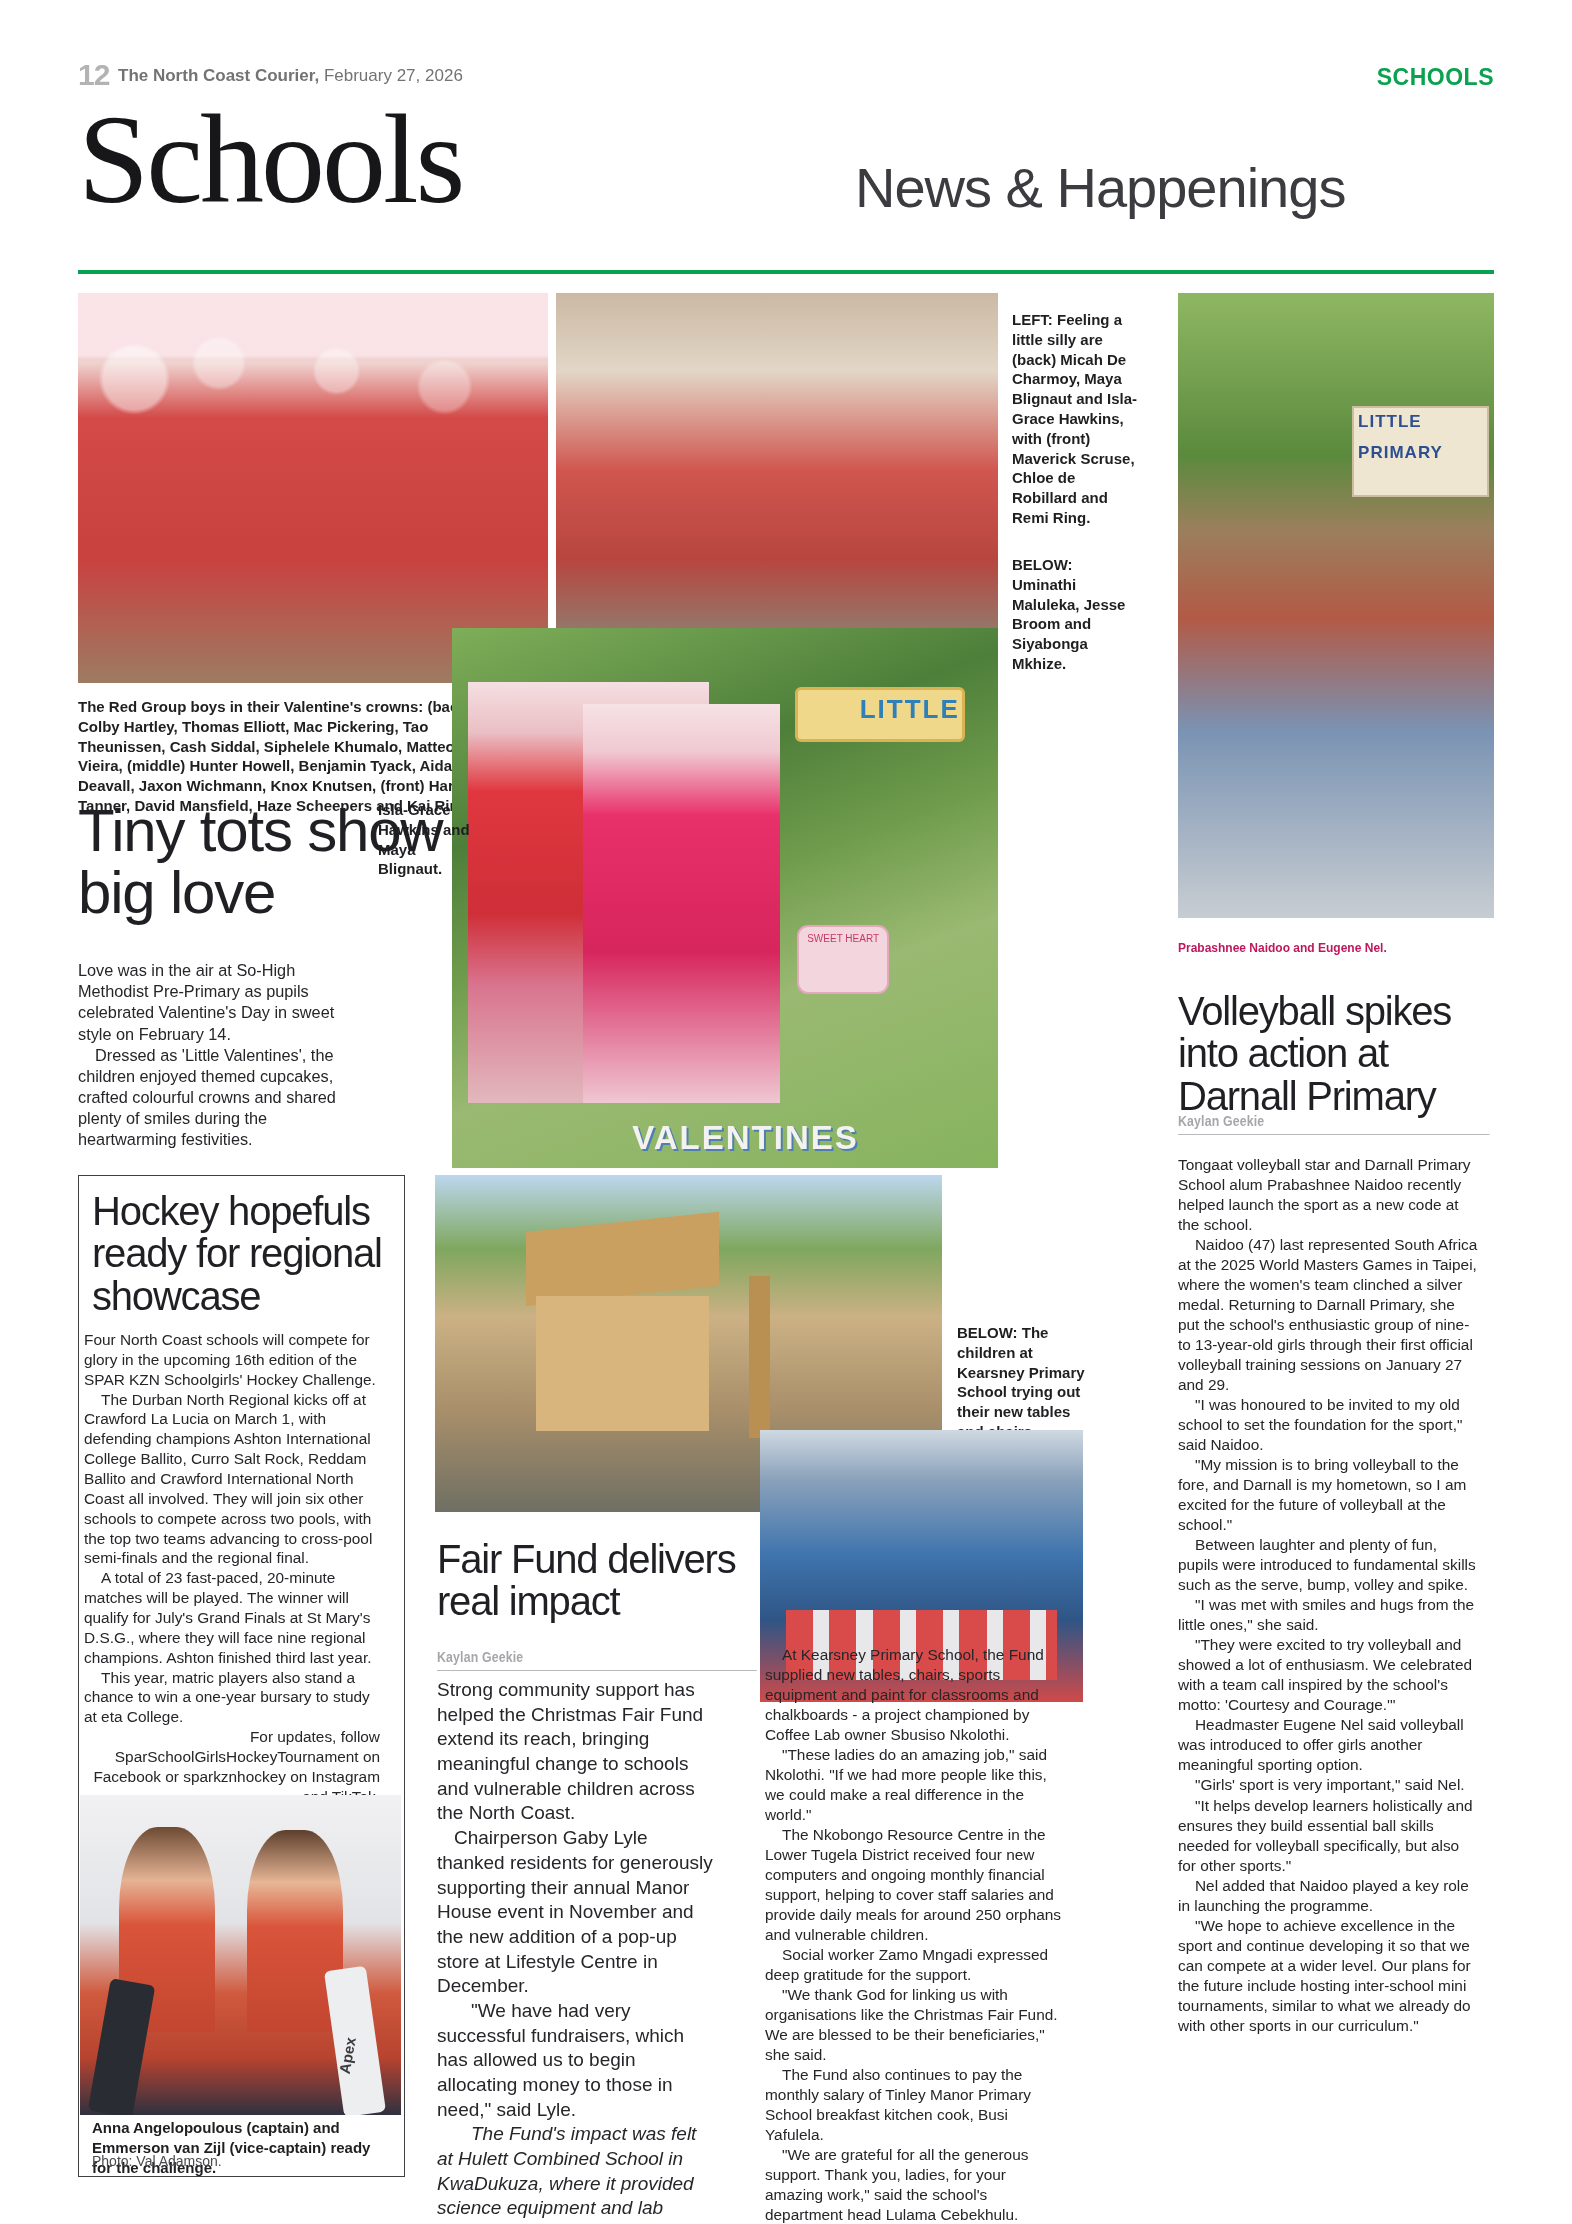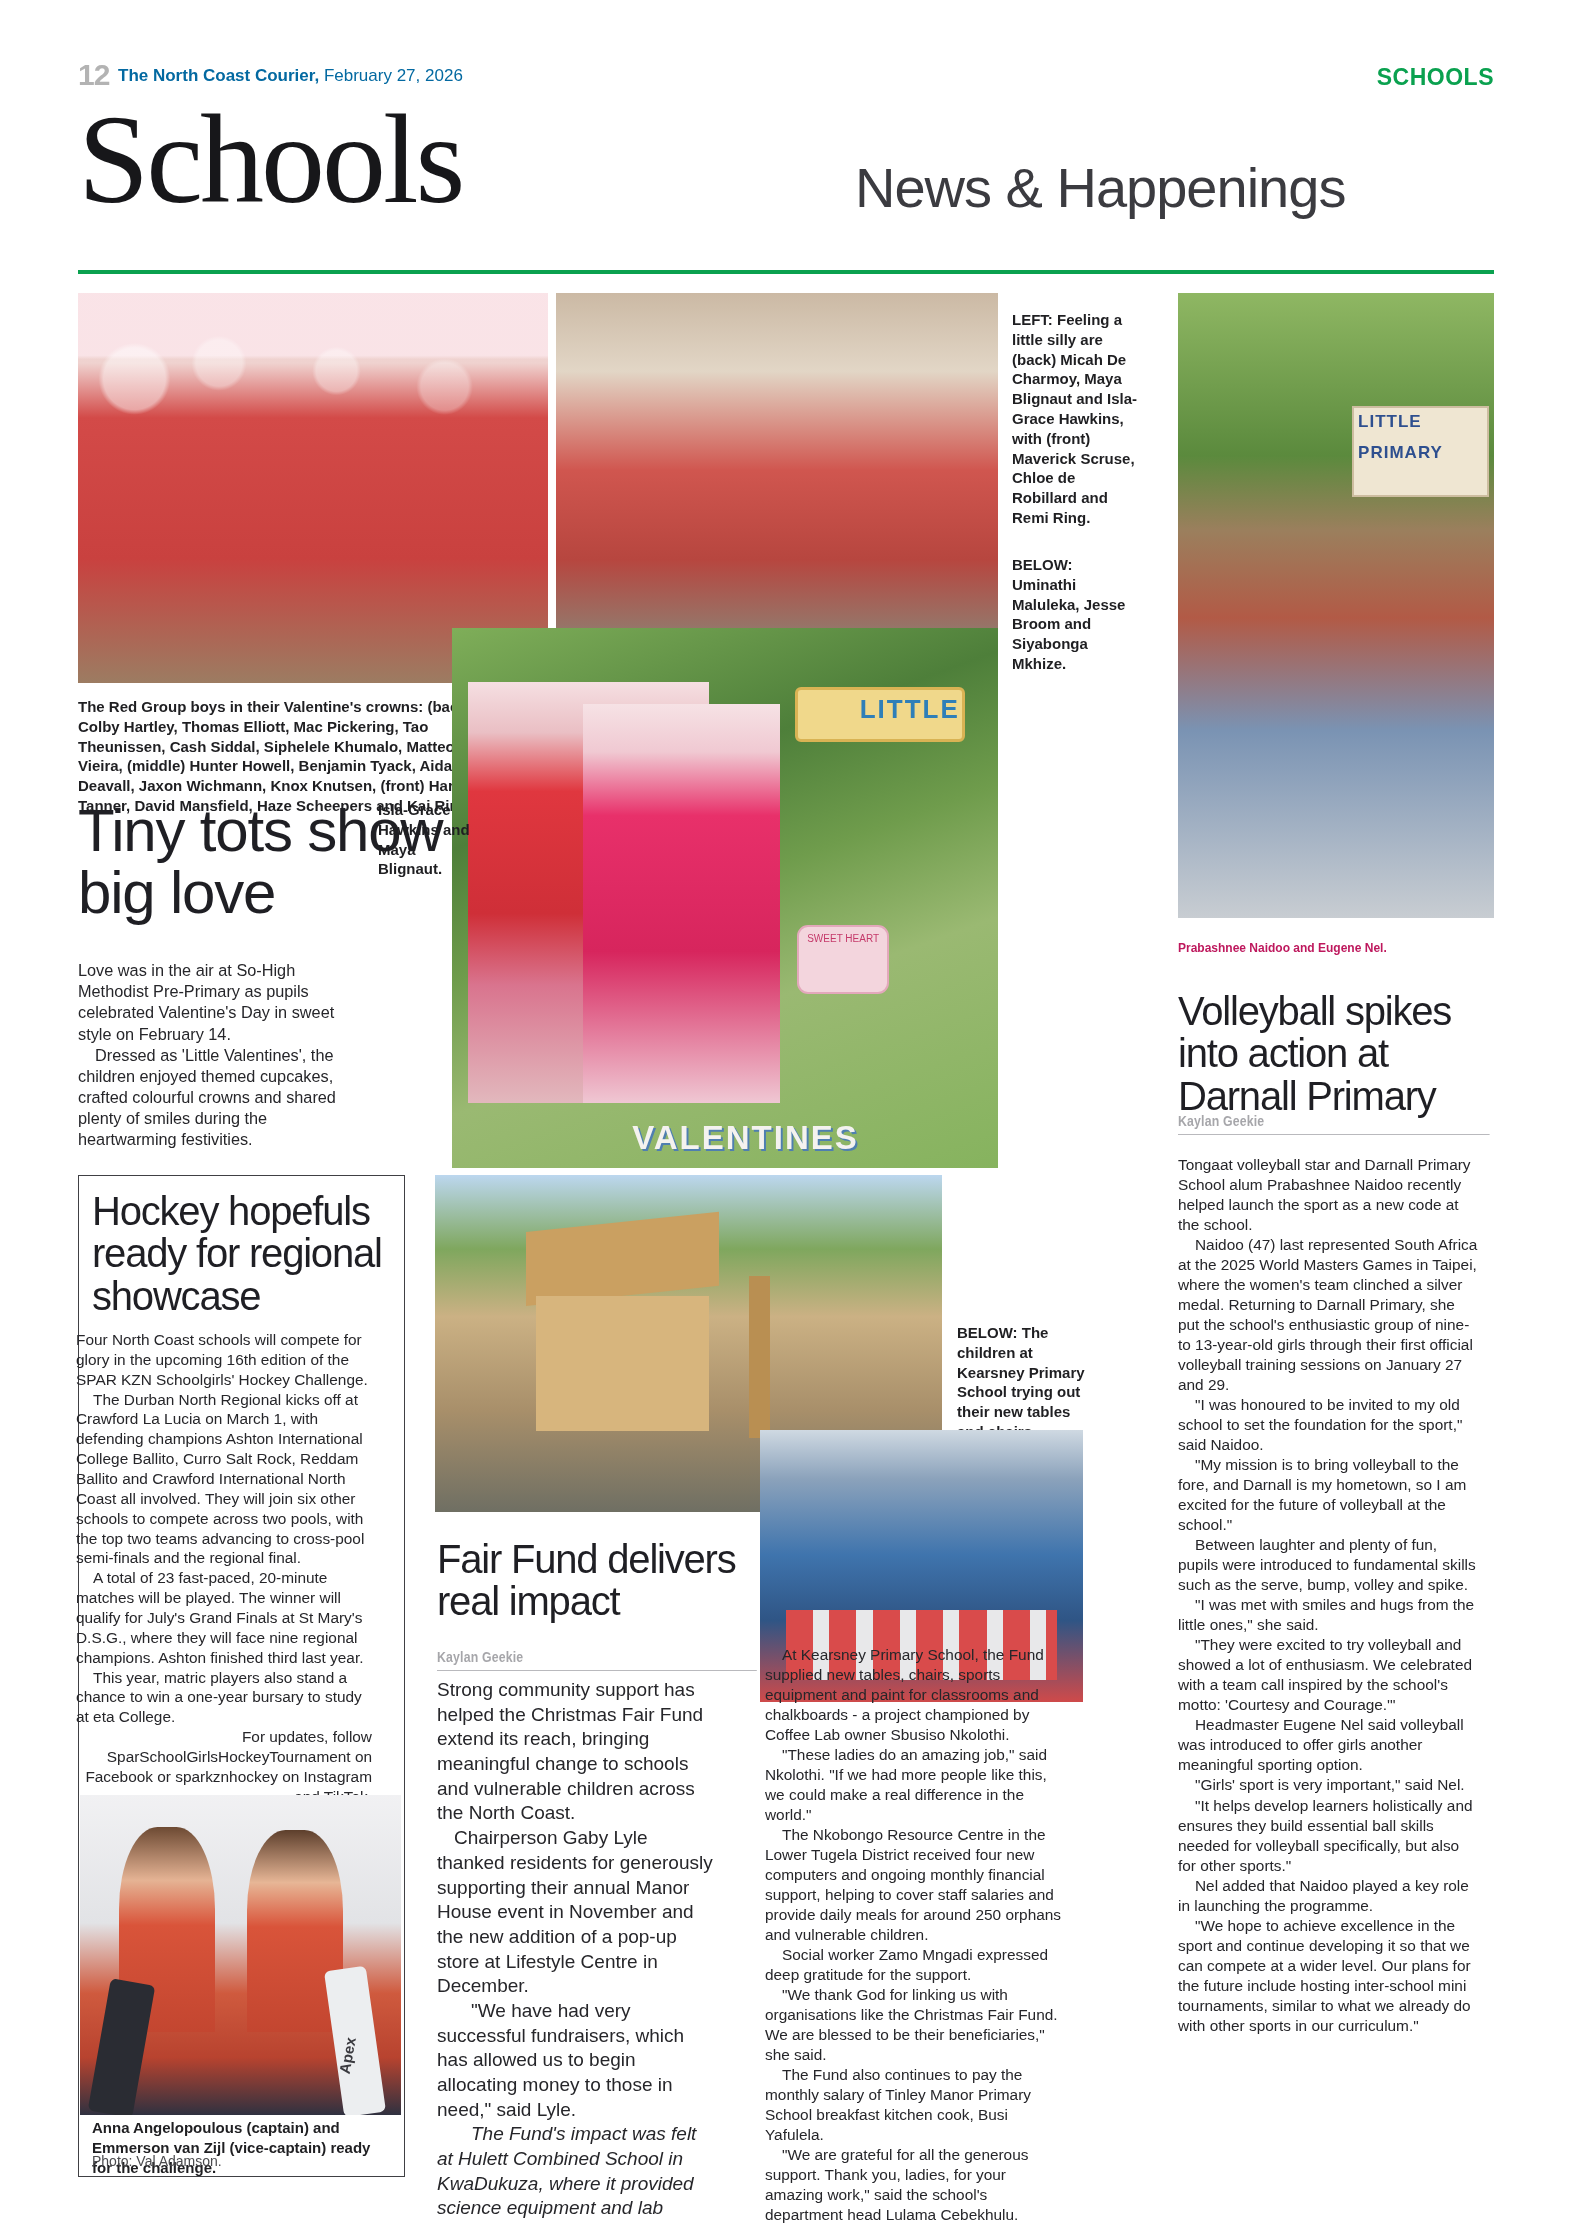--- a/index.html
+++ b/index.html
@@ -2,21 +2,21 @@
 <html><head>
 <meta charset="utf-8">
 <style>
   html,body{margin:0;padding:0;background:#fff;}
   body{width:1572px;height:2224px;font-family:"Liberation Sans",sans-serif;color:#2b2b2f;position:relative;overflow:hidden;}
   .page{position:relative;width:1572px;height:2224px;background:#fff;}
 
   
   .masthead{position:absolute;left:0;top:0;width:1572px;height:120px;}
   .folio{position:absolute;left:78px;top:58px;font-size:30px;color:#b3b3b3;font-weight:700;letter-spacing:-1px;}
-  .pubinfo{position:absolute;left:118px;top:66px;font-size:17px;color:#0369a1;}
+  .pubinfo{position:absolute;left:118px;top:66px;font-size:17px;color:#737373;}
   .pubinfo b{font-weight:700;}
   .section-word{position:absolute;right:78px;top:64px;font-size:23px;letter-spacing:.5px;color:#0aa14f;font-weight:600;}
 
   .big-title{position:absolute;left:78px;top:95px;font-family:"Liberation Serif",serif;font-size:128px;line-height:1;letter-spacing:-3px;color:#17171a;}
   .sub-title{position:absolute;left:855px;top:160px;font-size:56px;line-height:1;color:#3b3b40;letter-spacing:-1px;}
   .rule-green{position:absolute;left:78px;top:270px;width:1416px;height:4px;background:#0aa14f;}
 
   
   .ph{position:absolute;overflow:hidden;background:#d8d8d8;}
 
@@ -107,21 +107,21 @@
 
   <div class="body" style="left:78px;top:960px;width:290px;">
     <p class="first">Love was in the air at So-High Methodist Pre-Primary as pupils celebrated Valentine's Day in sweet style on February 14.</p>
     <p>Dressed as 'Little Valentines', the children enjoyed themed cupcakes, crafted colourful crowns and shared plenty of smiles during the heartwarming festivities.</p>
   </div>
 
   <div class="box-border" style="left:78px;top:1175px;width:325px;height:1000px;"></div>
 
   <div class="hl h-hockey">Hockey hopefuls ready for regional showcase</div>
 
-  <div class="body" style="left:76px;top:1330px;width:296px;font-size:15.4px;line-height:1.29;">
+  <div class="body" style="left:84px;top:1330px;width:296px;font-size:15.4px;line-height:1.29;">
     <p class="first">Four North Coast schools will compete for glory in the upcoming 16th edition of the SPAR KZN Schoolgirls' Hockey Challenge.</p>
     <p>The Durban North Regional kicks off at Crawford La Lucia on March 1, with defending champions Ashton International College Ballito, Curro Salt Rock, Reddam Ballito and Crawford International North Coast all involved. They will join six other schools to compete across two pools, with the top two teams advancing to cross-pool semi-finals and the regional final.</p>
     <p>A total of 23 fast-paced, 20-minute matches will be played. The winner will qualify for July's Grand Finals at St Mary's D.S.G., where they will face nine regional champions. Ashton finished third last year.</p>
     <p>This year, matric players also stand a chance to win a one-year bursary to study at eta College.</p>
     <p style="text-align:right;">For updates, follow SparSchoolGirlsHockeyTournament on Facebook or sparkznhockey on Instagram and TikTok.</p>
   </div>
 
   <div class="ph f8" style="left:80px;top:1795px;width:321px;height:320px;">
     <div style="position:absolute;left:12%;top:10%;width:30%;height:64%;background:
          linear-gradient(180deg,#6d4a33 0%,#e5b394 26%,#d9543a 48%,#c34630 100%);border-radius:40% 40% 0 0;"></div>

